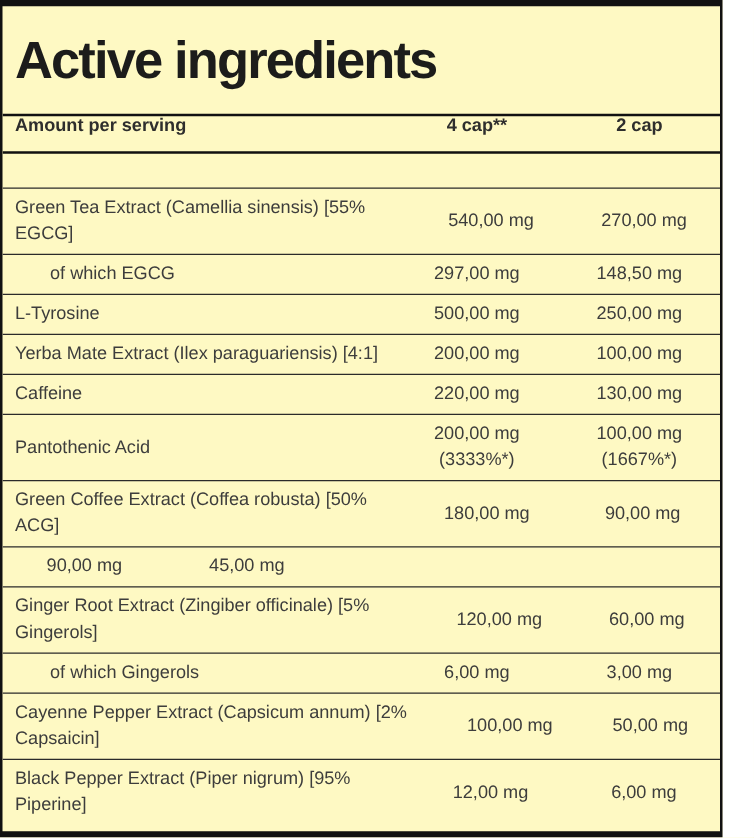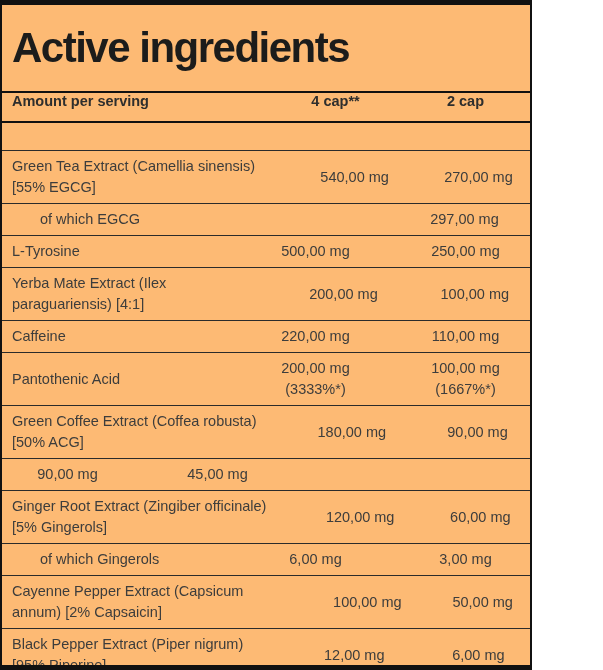--- a/index.html
+++ b/index.html
@@ -1,22 +1,22 @@
 <!DOCTYPE html>
 <html><head>
 <meta charset="utf-8">
 <style>
   html, body { margin: 0; padding: 0; background: #ffffff; }
   * { box-sizing: border-box; }
   body { font-family: "Liberation Sans", "DejaVu Sans", sans-serif; }
 
   .panel {
-    width: 532px;
+    width: 578px;
     height: 670px;
-    background: #fdba74;
+    background: #fef9c3;
     border-top: 5px solid #111111;
     border-bottom: 5px solid #111111;
     border-left: 2px solid #111111;
     border-right: 2px solid #111111;
     overflow: hidden;
   }
 
   .title-block {
     height: 88px;
     display: flex;
@@ -47,21 +47,20 @@
   }
 
   .row {
     display: flex;
     align-items: center;
     min-height: 32px;
     border-bottom: 1px solid #2b2b2a;
     font-size: 14.5px;
     color: #3d3d3c;
     line-height: 21px;
-    gap: 20px;
   }
   .row:last-child { border-bottom: none; }
 
   .cell-name {
     flex: 1 1 auto;
     padding: 5px 8px 5px 10px;
     min-width: 0;
   }
   .row.indent .cell-name { padding-left: 38px; }
 
@@ -91,38 +90,39 @@
   <div>
   <div class="row">
     <div class="cell-name">Green Tea Extract (Camellia sinensis) [55% EGCG]</div>
     <div class="cell-v4">540,00 mg</div>
     <div class="cell-v2">270,00 mg</div>
   </div>
 
   <div class="row indent">
     <div class="cell-name">of which EGCG</div>
     <div class="cell-v4">297,00 mg</div>
+    <div class="cell-v2">148,50 mg</div>
   </div>
 
   <div class="row">
     <div class="cell-name">L-Tyrosine</div>
     <div class="cell-v4">500,00 mg</div>
     <div class="cell-v2">250,00 mg</div>
   </div>
 
   <div class="row">
     <div class="cell-name">Yerba Mate Extract (Ilex paraguariensis) [4:1]</div>
     <div class="cell-v4">200,00 mg</div>
     <div class="cell-v2">100,00 mg</div>
   </div>
 
   <div class="row">
     <div class="cell-name">Caffeine</div>
     <div class="cell-v4">220,00 mg</div>
-    <div class="cell-v2">110,00 mg</div>
+    <div class="cell-v2">130,00 mg</div>
   </div>
 
   <div class="row">
     <div class="cell-name">Pantothenic Acid</div>
     <div class="cell-v4">200,00 mg
 (3333%*)</div>
     <div class="cell-v2">100,00 mg
 (1667%*)</div>
   </div>
 

